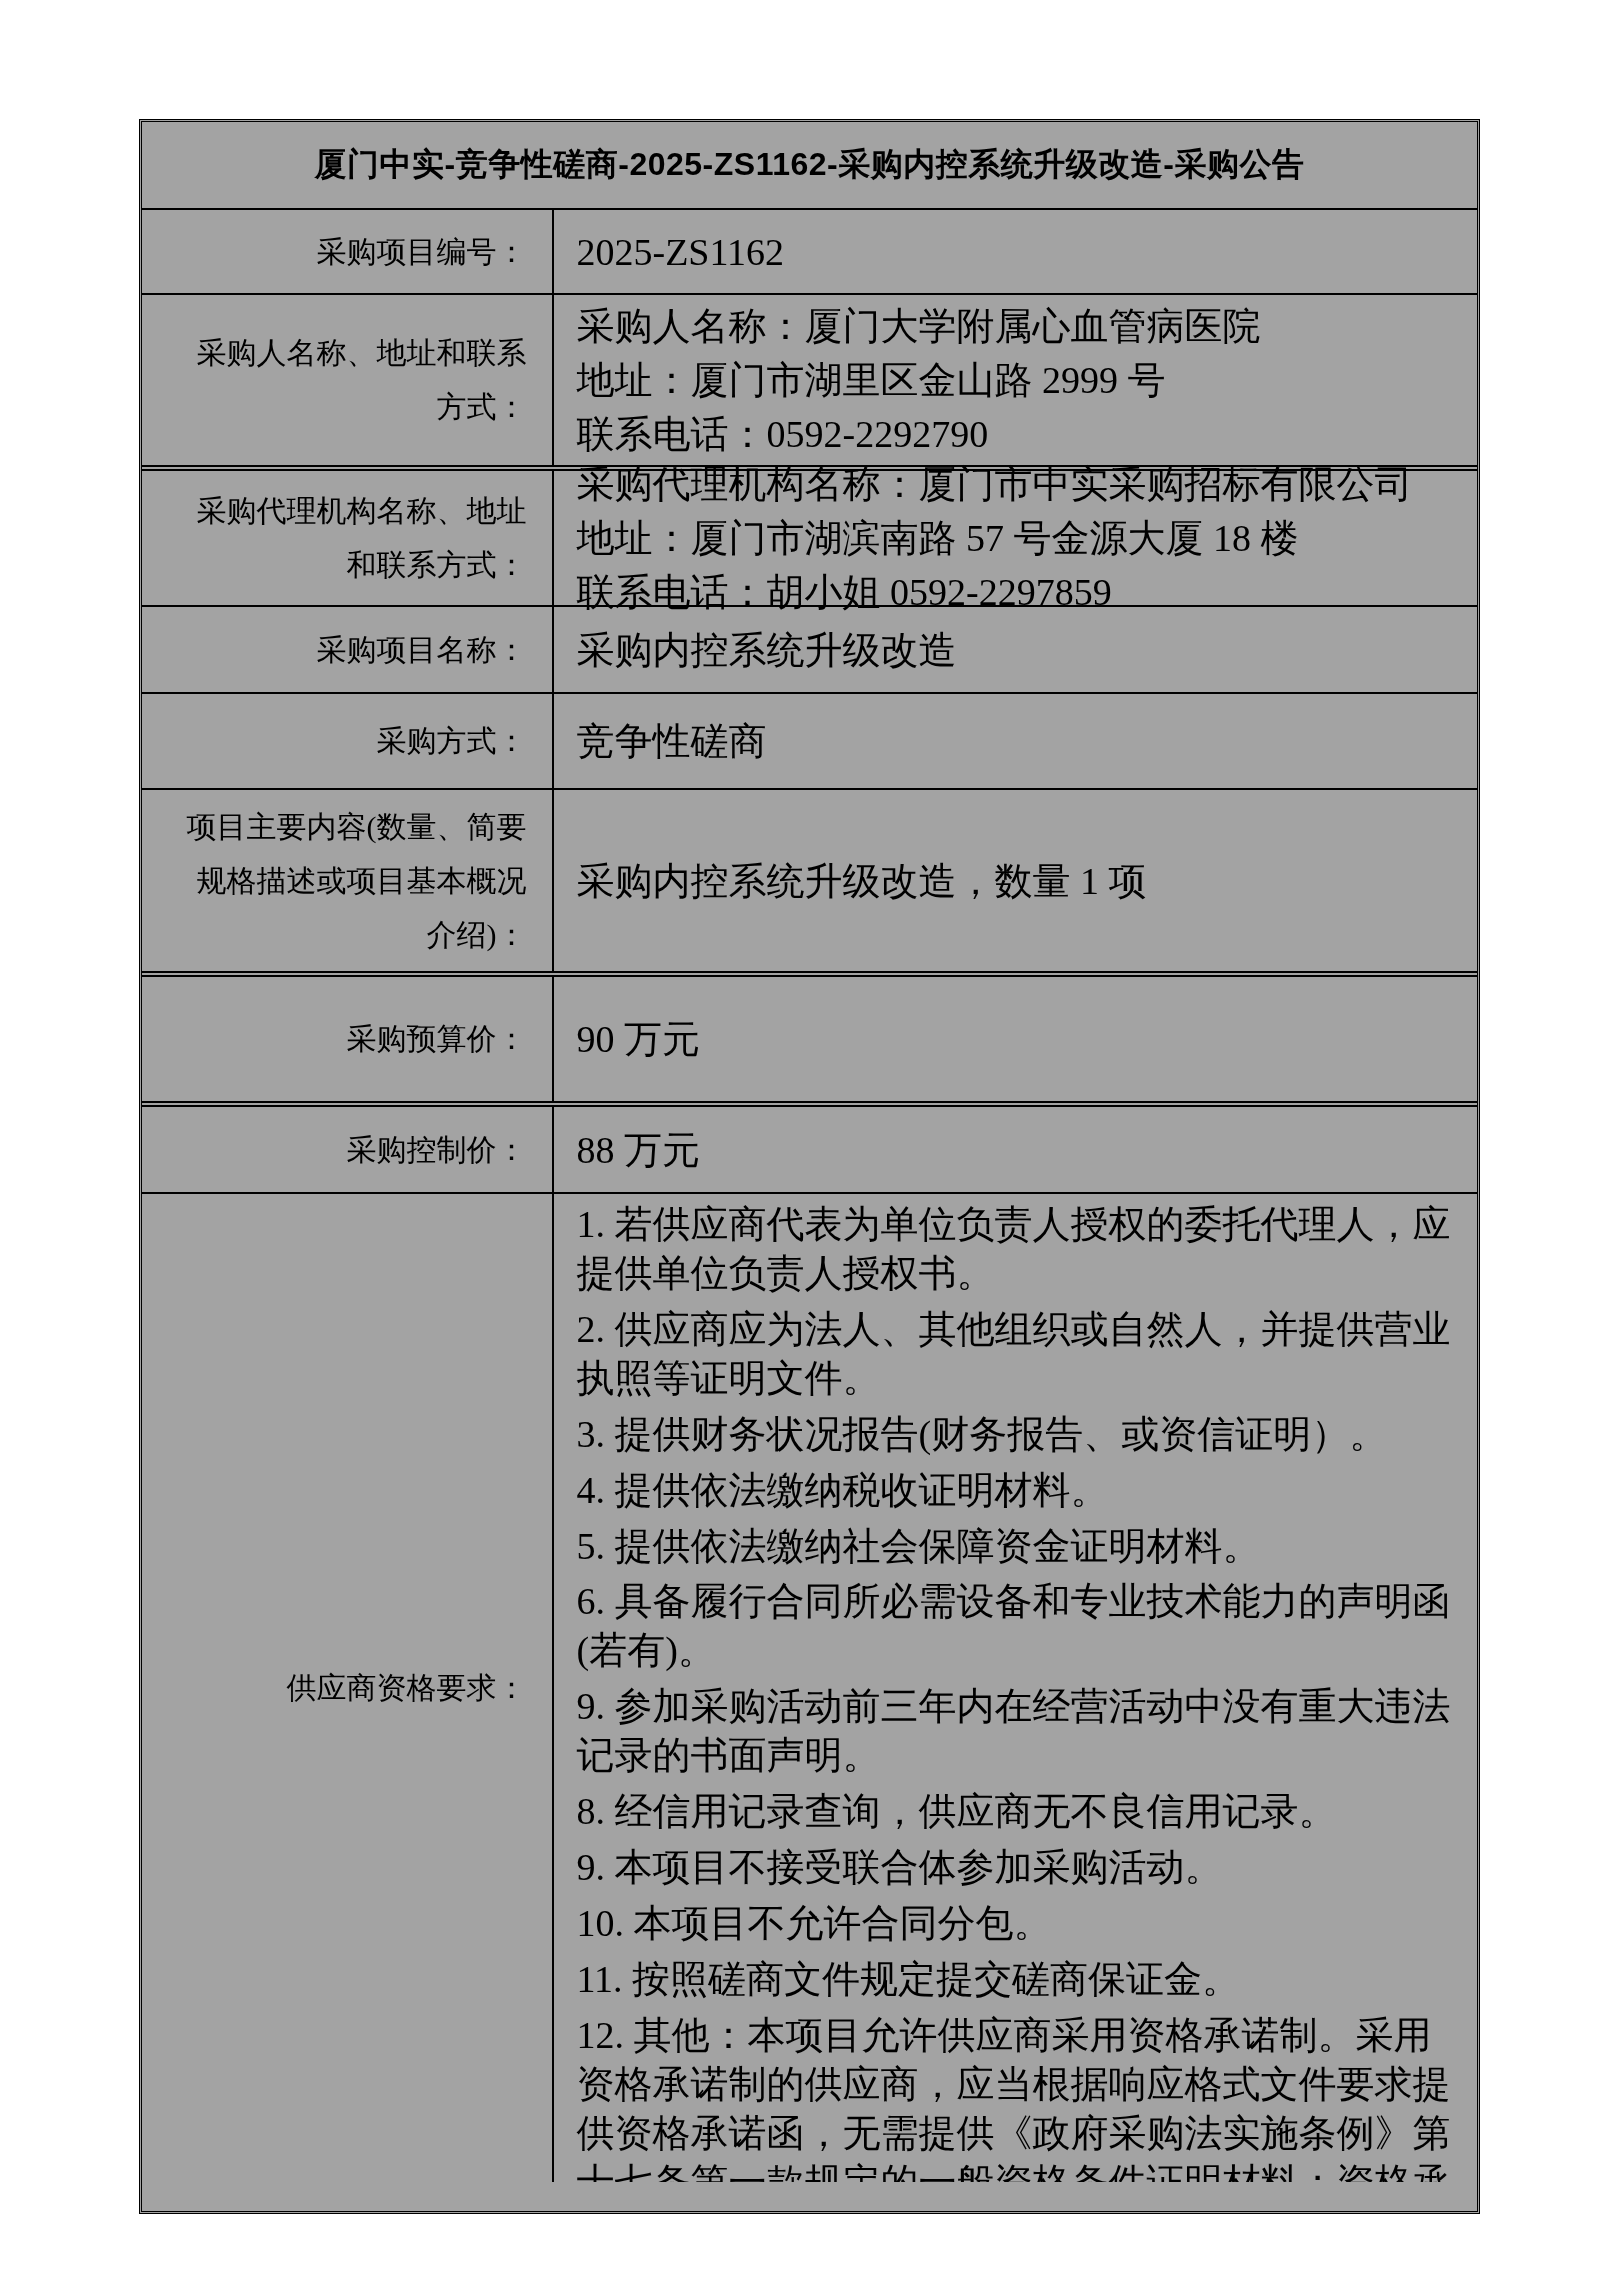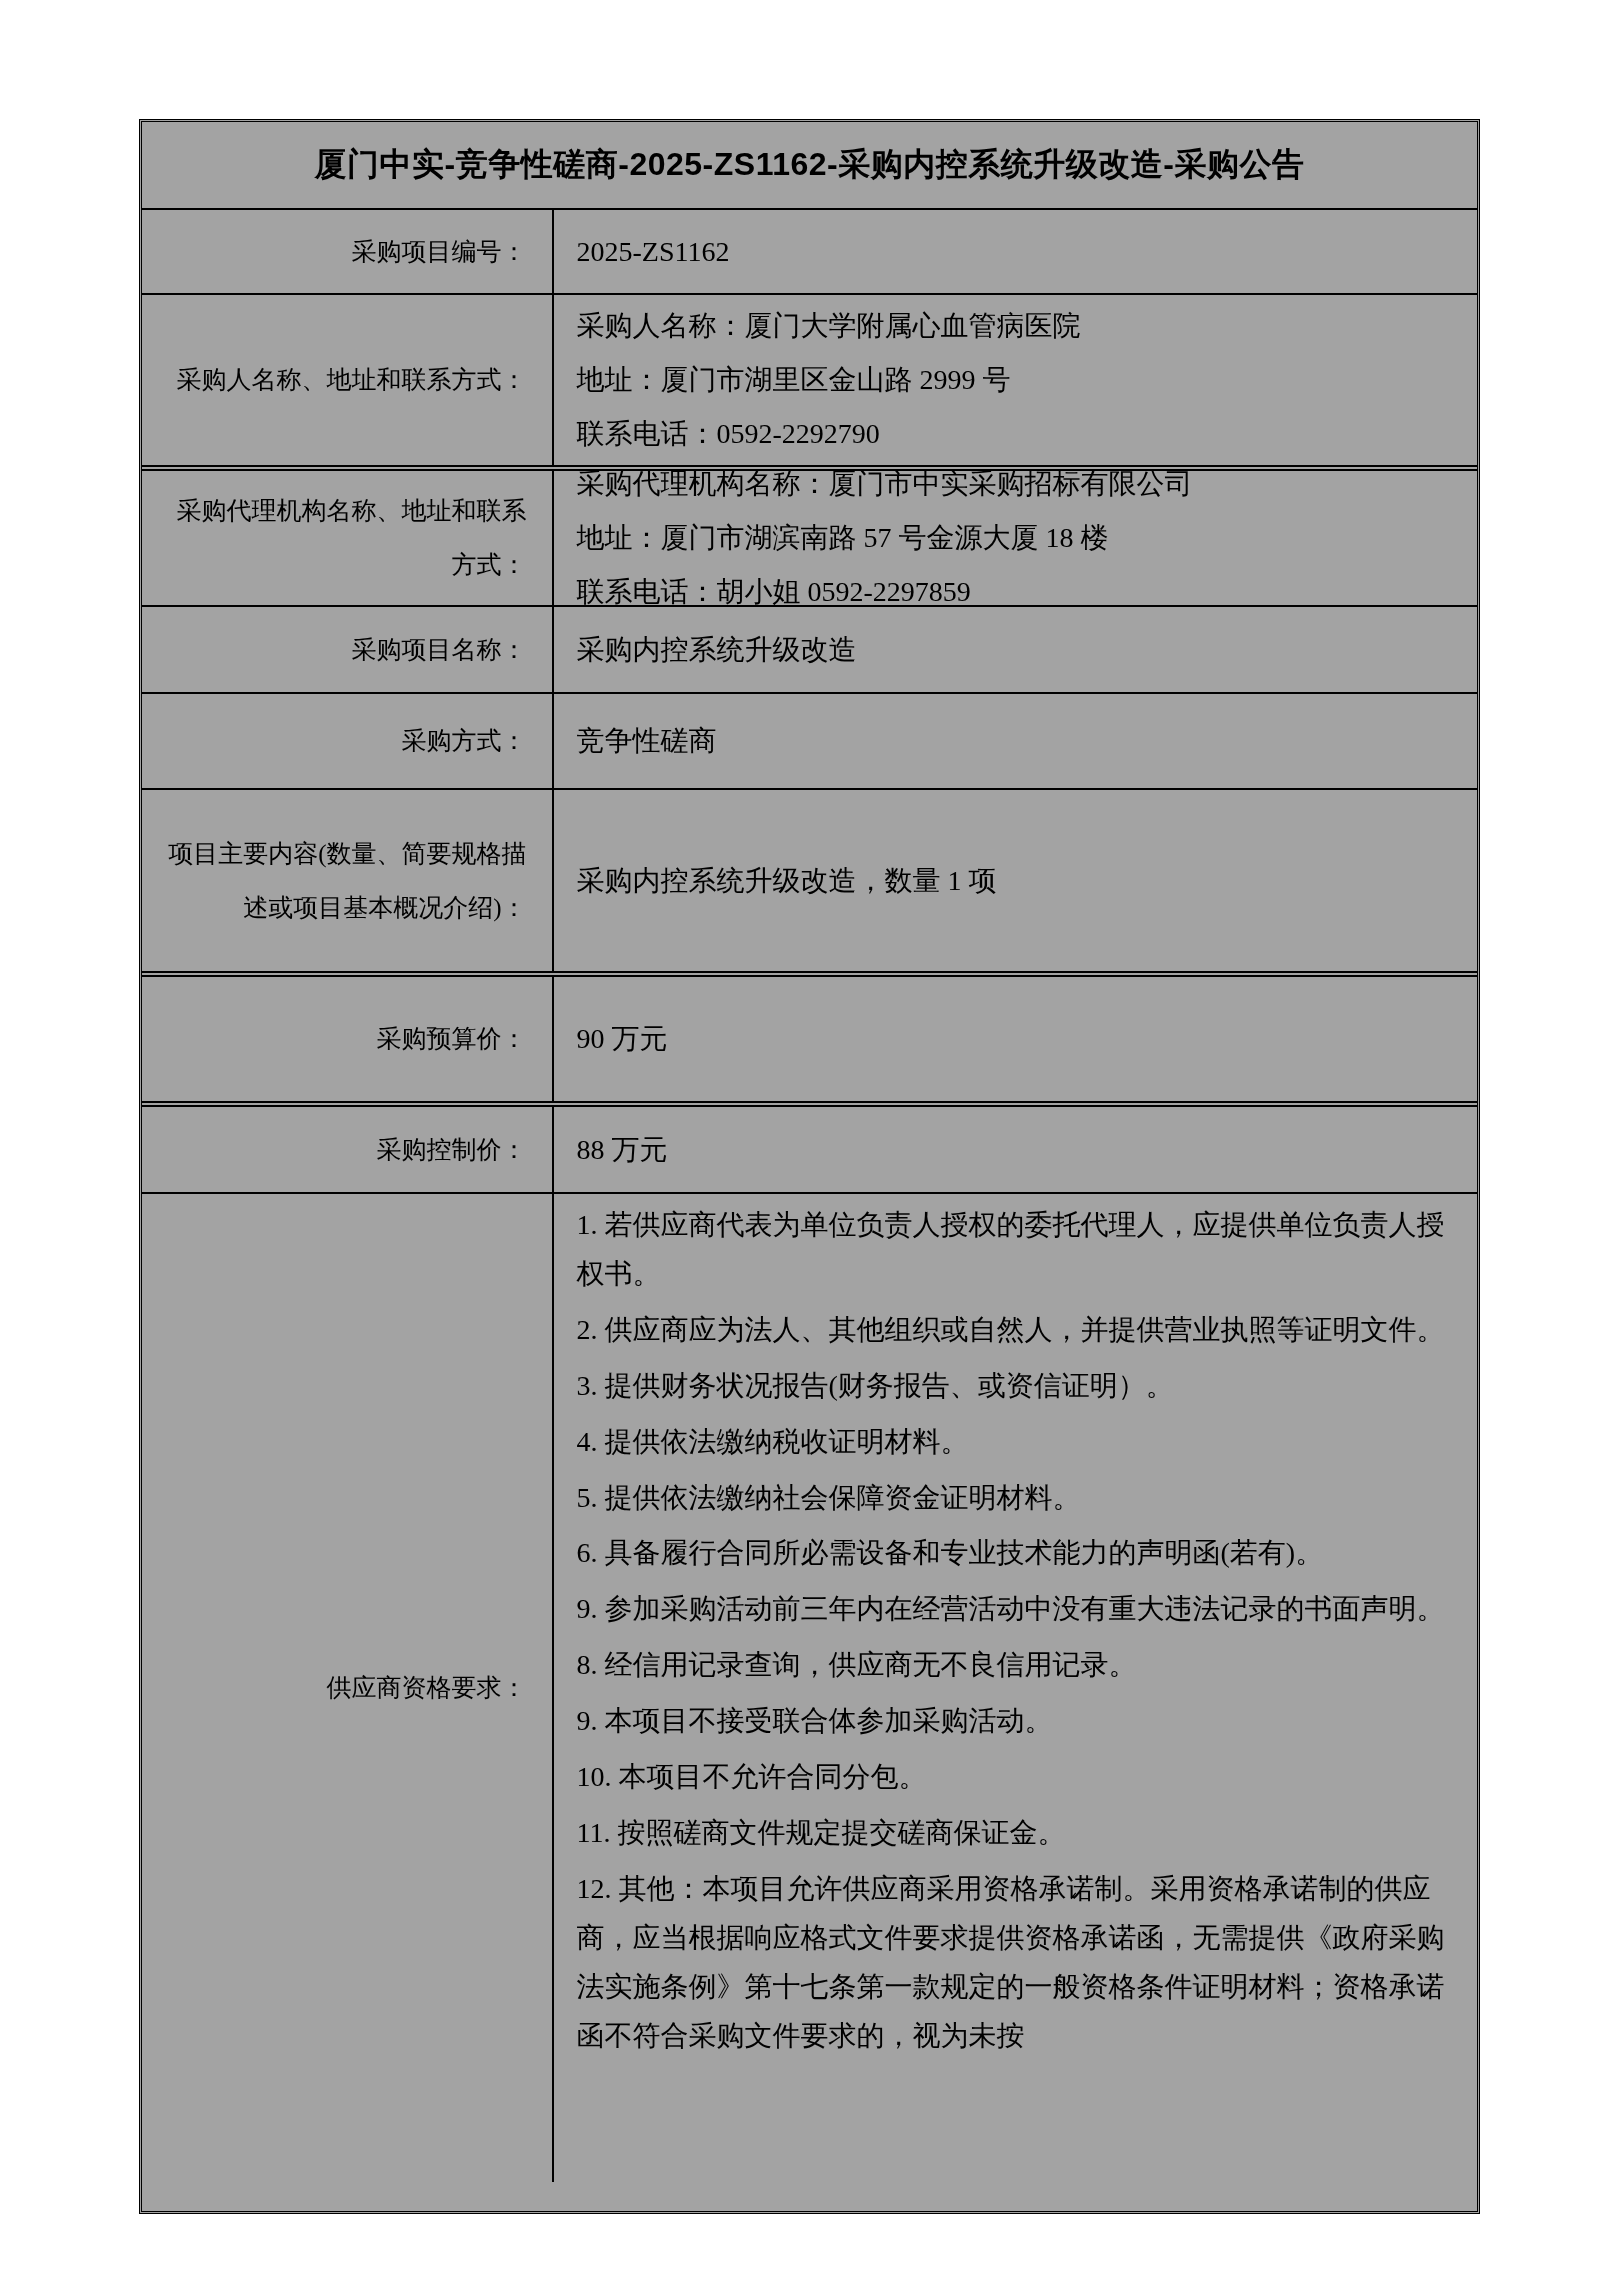--- a/index.html
+++ b/index.html
@@ -18,24 +18,24 @@
     border-top:none;height:86px;display:flex;align-items:center;justify-content:center;
   }
   .title-text{
     font-family:"Liberation Sans","DejaVu Sans",sans-serif;
     font-weight:bold;font-size:32px;text-align:center;letter-spacing:0.5px;
   }
   .lbl{
     width:412px;box-sizing:border-box;border-right:2px solid #000;
     display:flex;align-items:center;padding:5.9px 25.5px;
   }
-  .lbl span{display:block;width:100%;text-align:right;font-size:25px;line-height:54px;}
+  .lbl span{display:block;width:100%;text-align:right;font-size:30px;line-height:54px;}
   .val{
     flex:1;box-sizing:border-box;display:flex;flex-direction:column;justify-content:center;
-    padding:5.9px 9.8px 5.9px 22.5px;font-size:28px;
+    padding:5.9px 9.8px 5.9px 22.5px;font-size:38px;
   }
   .vline{line-height:54px;}
   .val.list{justify-content:flex-start;padding-top:6px;overflow:hidden;}
   .val.list p{margin:0 0 6.9px 0;line-height:49px;}
   .h87{height:85px}.h175{height:172px}.h177{height:140px}.h89{height:87px}
   .h98{height:96px}.h187{height:183px}.h133{height:130px}.h93{height:91px}
   .h1010{height:990px}
 </style>
 </head>
 <body>

